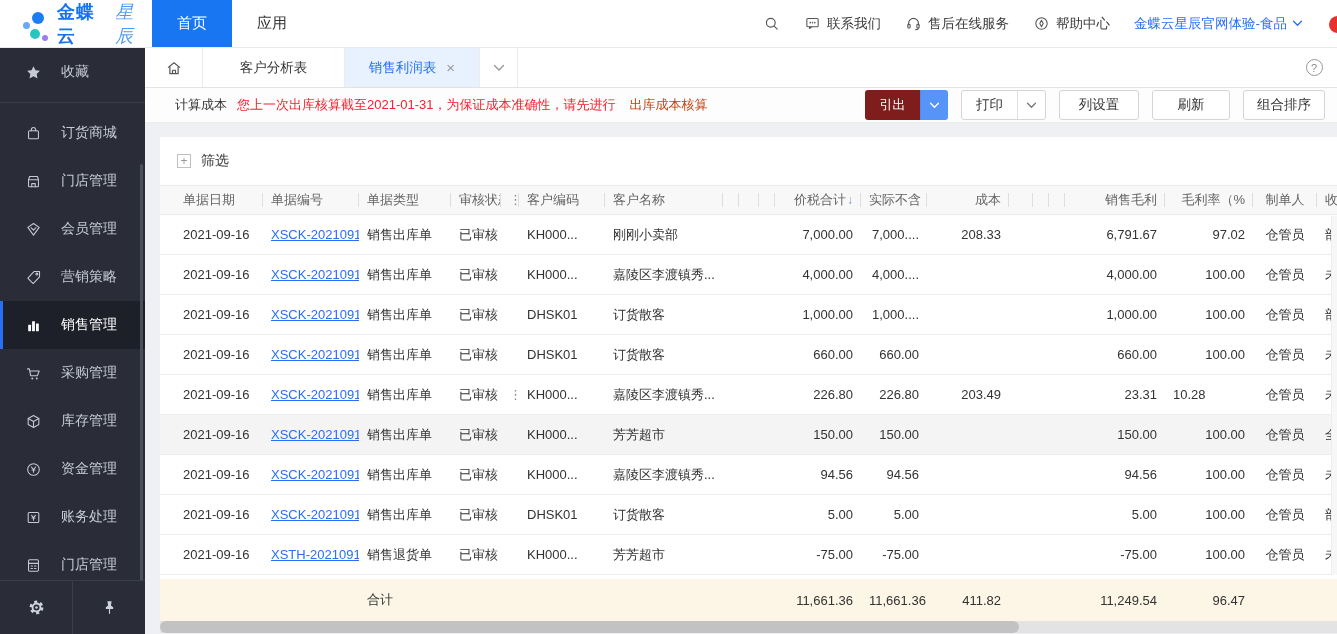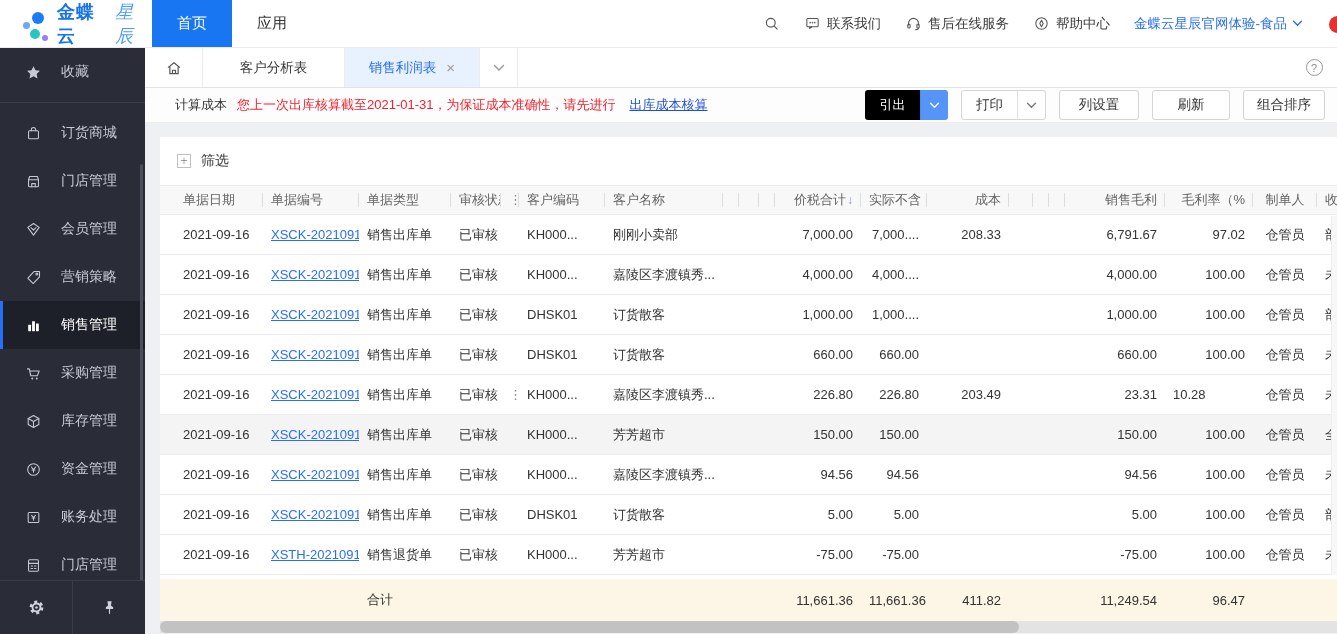--- a/index.html
+++ b/index.html
@@ -45,25 +45,25 @@
   .tb-tab { width:142px; display:flex; align-items:center; justify-content:center; gap:10px; border-right:1px solid #ececec; font-size:13.5px; color:#333; cursor:pointer; }
   .tb-tab.active { width:135px; background:#e8f1fe; color:#276ff5; }
   .tb-x { color:#9a9a9a; font-size:15px; line-height:1; cursor:pointer; }
   .tb-chev { width:38px; display:flex; align-items:center; justify-content:center; color:#999; border-right:1px solid #ececec; cursor:pointer; }
   .tb-help { margin-left:auto; width:46px; display:flex; align-items:center; justify-content:center; }
   .q-circle { width:17px; height:17px; border:1.4px solid #979797; border-radius:50%; color:#8c8c8c; font-size:11px; display:flex; align-items:center; justify-content:center; cursor:pointer; }
 
   .alertbar { height:35px; background:#fdfdfd; border-bottom:1px solid #ededed; display:flex; align-items:center; padding:0 12px 0 30px; }
   .alert-prefix { color:#333; margin-right:10px; }
   .alert-msg { color:#f5212d; margin-right:14px; }
-  .alert-link { color:#1d4ed8; text-decoration:underline; cursor:pointer; }
+  .alert-link { color:#c2410c; cursor:pointer; }
   .toolbar { margin-left:auto; display:flex; align-items:center; gap:13px; }
   .btn { height:30px; display:flex; align-items:center; justify-content:center; background:#fff; border:1px solid #d5d5d5; border-radius:3px; font-size:13.5px; color:#333; cursor:pointer; }
   .btn-export { display:flex; border-radius:3px; overflow:hidden; cursor:pointer; height:30px; }
-  .btn-export .m { width:55px; background:#000000; color:#fff; display:flex; align-items:center; justify-content:center; }
+  .btn-export .m { width:55px; background:#7f1d1d; color:#fff; display:flex; align-items:center; justify-content:center; }
   .btn-export .c { width:28px; background:#5694f7; color:#fff; display:flex; align-items:center; justify-content:center; border-left:1px solid #4d8cf1; }
   .btn-print { padding:0; }
   .btn-print .m { width:56px; display:flex; align-items:center; justify-content:center; height:100%; border-right:1px solid #e0e0e0; }
   .btn-print .c { width:27px; display:flex; align-items:center; justify-content:center; color:#777; }
   .w80 { width:80px; } .w78 { width:78px; } .w82 { width:82px; }
 
   .content { padding:14px 0 0 15px; }
   .card { background:#fff; width:1177px; position:relative; }
   .filter-row { height:48px; display:flex; align-items:center; gap:10px; padding-left:17px; }
   .plus-box { width:14px; height:14px; border:1px solid #bfbfbf; color:#999; font-size:12px; line-height:12px; display:flex; align-items:center; justify-content:center; cursor:pointer; background:#fff; }

